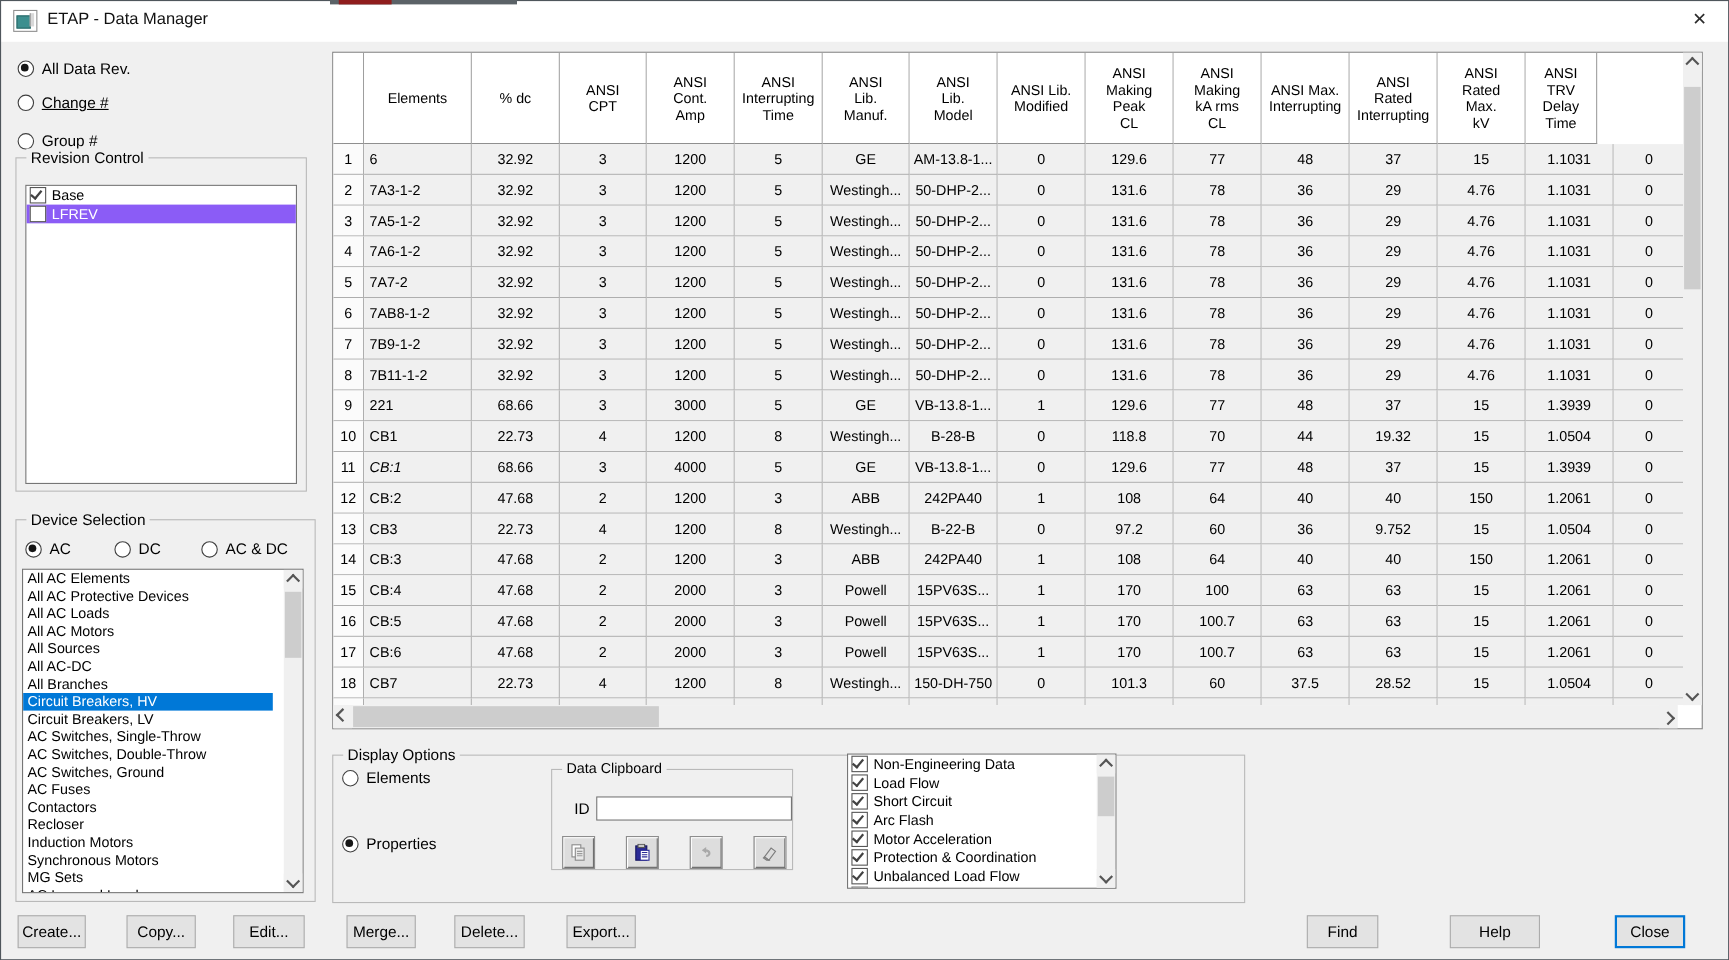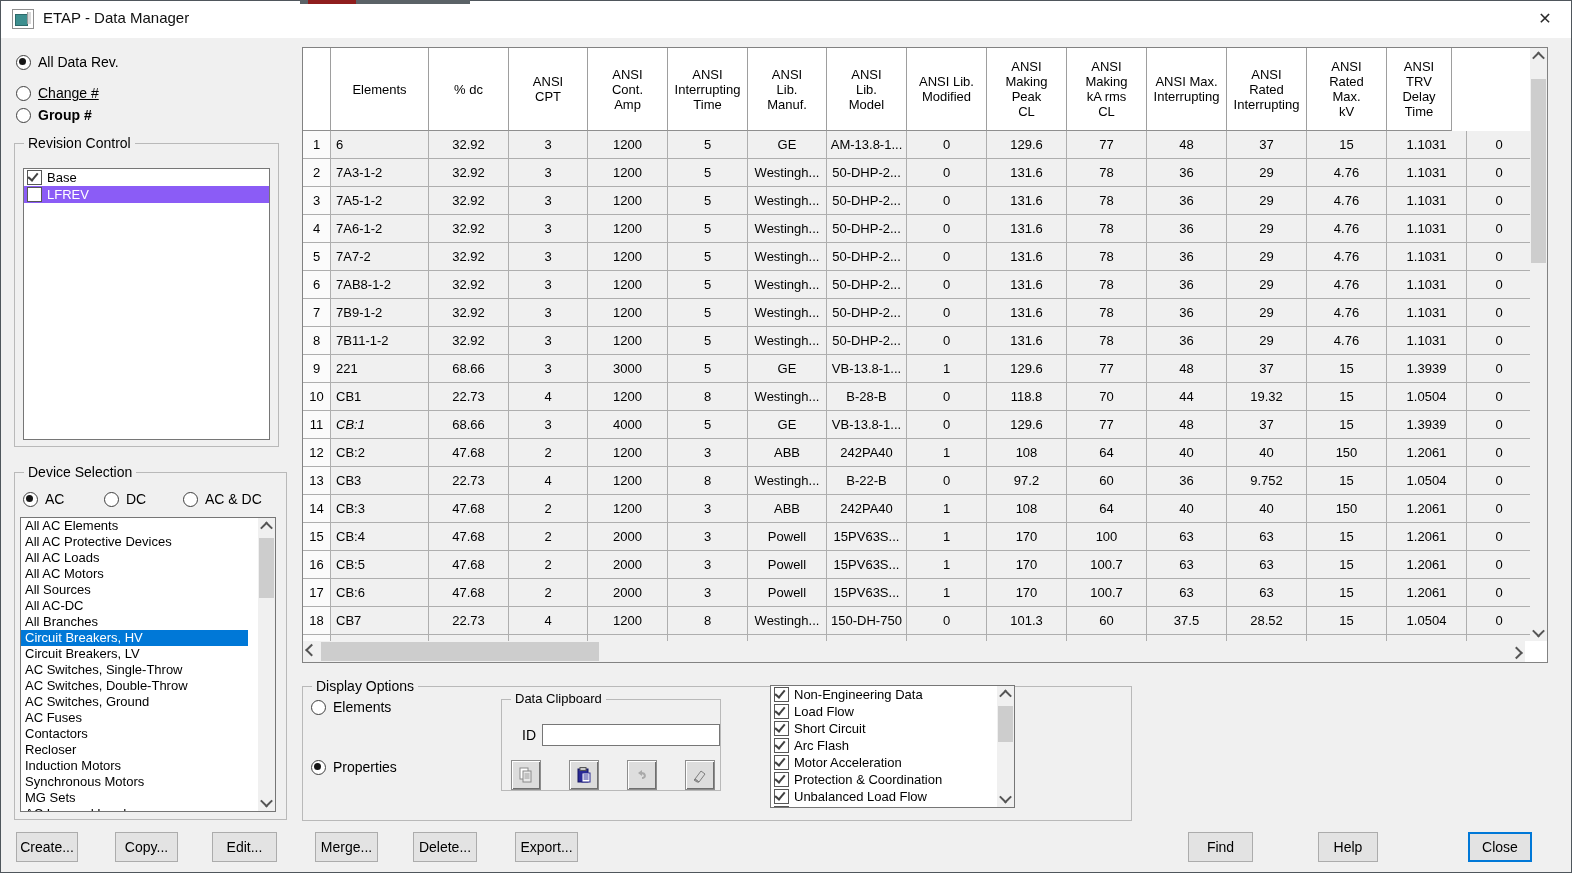--- a/index.html
+++ b/index.html
@@ -91,21 +91,21 @@
 <div class="sliver-red"></div>
 
 <div class="hrow" style="left:16px; top:54px;">
   <span class="radio sel"></span>
   <span>All Data Rev.</span>
 </div>
 <div class="hrow" style="left:16px; top:85px;text-decoration:underline;">
   <span class="radio"></span>
   <span>Change #</span>
 </div>
-<div class="hrow" style="left:16px; top:107px;font-weight:bold;">
+<div class="hrow" style="left:16px; top:120px;">
   <span class="radio"></span>
   <span>Group #</span>
 </div>
 
 <div class="groupbox" style="left:14px; top:143px; width:263px; height:302px;">
   <span class="gb-label">Revision Control</span>
   <div class="listbox" style="left:8px; top:24px; width:245px; height:270px;" id="rev-list">
       <div class="lrow">
         <span class="cb on"></span>
         <span>Base</span>
@@ -665,16 +665,16 @@
   </div>
 </div>
 
 <div class="btn" style="left:16px; width:62px;">Create...</div>
 <div class="btn" style="left:115px; width:63px;">Copy...</div>
 <div class="btn" style="left:212px; width:65px;">Edit...</div>
 <div class="btn" style="left:315px; width:63px;">Merge...</div>
 <div class="btn" style="left:413px; width:64px;">Delete...</div>
 <div class="btn" style="left:515px; width:63px;">Export...</div>
 <div class="btn" style="left:1188px; width:65px;">Find</div>
-<div class="btn" style="left:1318px; width:60px;">Help</div>
+<div class="btn" style="left:1318px; width:82px;">Help</div>
 <div class="btn default" style="left:1468px; width:64px;">Close</div>
 
 <div class="win-border"></div>
 
 </body></html>

